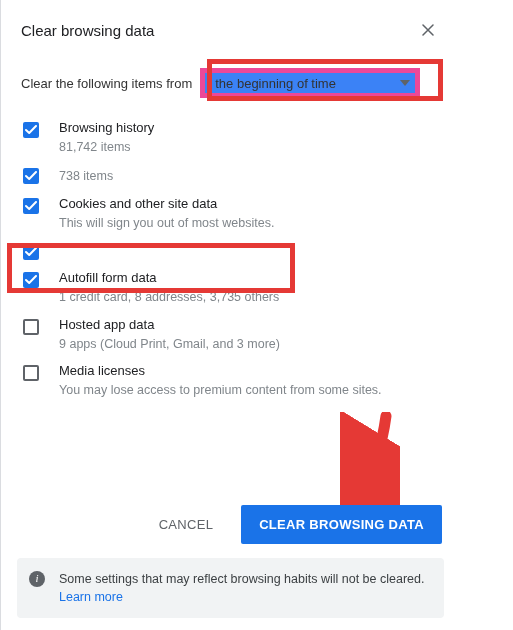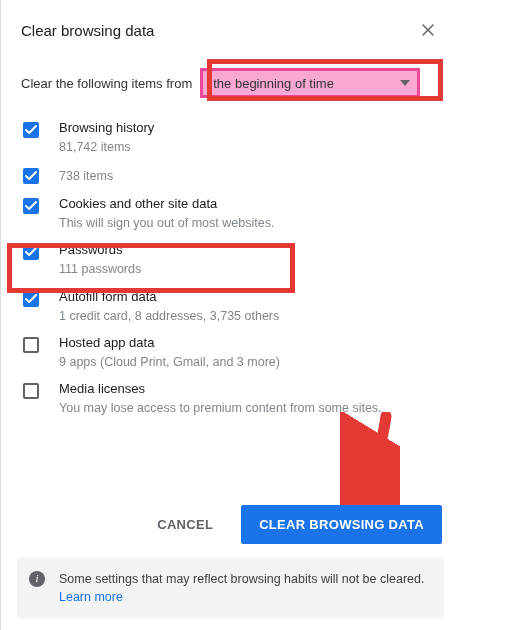--- a/index.html
+++ b/index.html
@@ -47,22 +47,22 @@
     margin-right: 8px;
   }
   .select-wrap {
     position: relative;
     width: 220px;
     height: 30px;
   }
   .select-field {
     width: 100%;
     height: 100%;
-    border: 3px solid #ec4899;
-    background: #f9a8d4;
+    border: 5px solid #ec4899;
+    background: #3b82f6;
     display: flex;
     align-items: center;
     padding: 0 24px 0 10px;
     font-size: 13px;
     color: #333;
     cursor: pointer;
   }
   .select-arrow {
     position: absolute;
     right: 10px; top: 50%;
@@ -145,21 +145,21 @@
     position: absolute;
     right: 18px;
     bottom: 86px;
     display: flex;
     align-items: center;
     gap: 22px;
   }
   .btn-cancel {
     color: #5f6368;
     font-size: 13px;
-    font-weight: 700;
+    font-weight: 400;
     letter-spacing: 0.3px;
     cursor: pointer;
     background: none; border: none;
   }
   .btn-primary {
     background: #1a73e8;
     color: #fff;
     font-size: 13px;
     font-weight: 700;
     letter-spacing: 0.3px;
@@ -270,24 +270,20 @@
         </div>
       </div>
       <div class="item">
         <div class="cbwrap">
           <div class="checkbox cb-checked">
             <svg viewBox="0 0 12 10">
               <path d="M1 5 L4.2 8 L11 1" stroke="#fff" stroke-width="2" fill="none" stroke-linecap="round" stroke-linejoin="round"></path>
             </svg>
           </div>
         </div>
-        <div class="item-text">
-          <div class="item-title">Passwords</div>
-          <div class="item-sub">111 passwords</div>
-        </div>
       </div>
       <div class="item">
         <div class="cbwrap">
           <div class="checkbox cb-checked">
             <svg viewBox="0 0 12 10">
               <path d="M1 5 L4.2 8 L11 1" stroke="#fff" stroke-width="2" fill="none" stroke-linecap="round" stroke-linejoin="round"></path>
             </svg>
           </div>
         </div>
         <div class="item-text">

